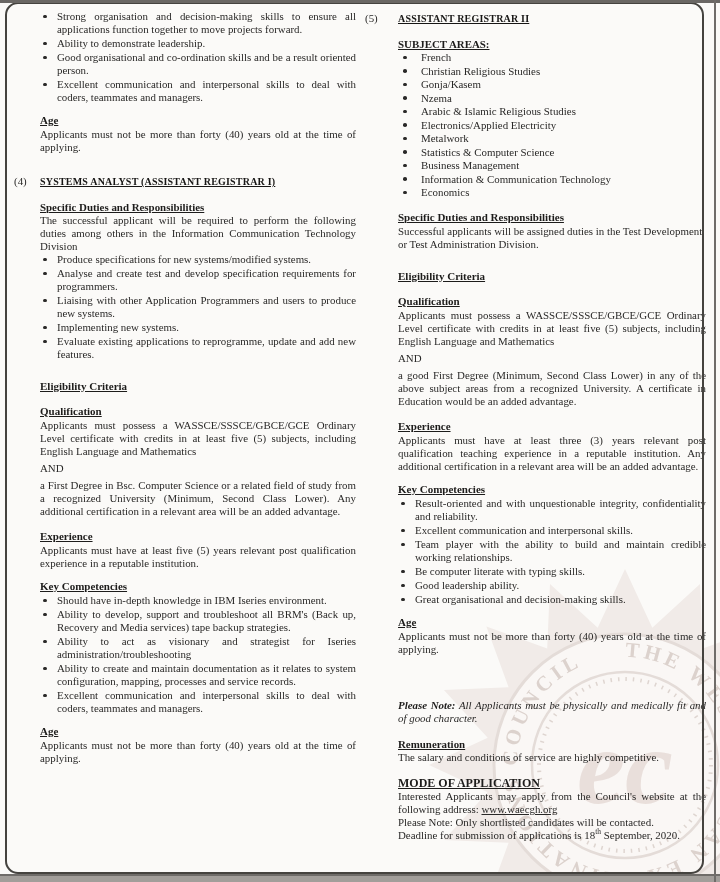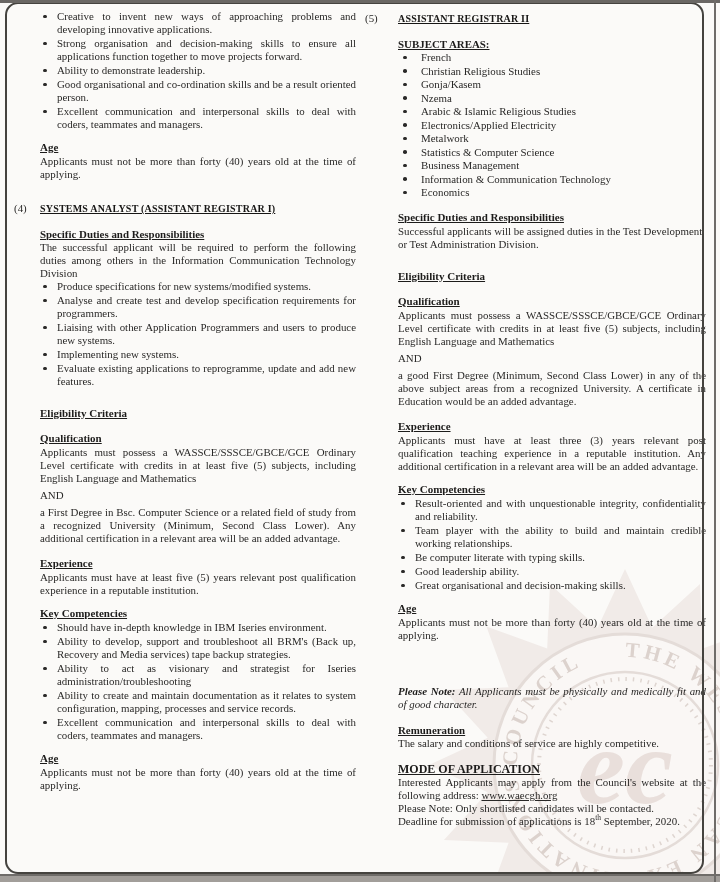--- a/index.html
+++ b/index.html
@@ -61,21 +61,20 @@
       <text font-size="21" letter-spacing="4" fill="#dcd2cd" font-family="Liberation Serif, DejaVu Serif, serif" font-weight="700">
         <textPath href="#wmring">THE WEST AFRICAN EXAMINATIONS COUNCIL</textPath>
       </text>
       <text x="200" y="238" text-anchor="middle" font-size="108" font-style="italic" font-weight="700" fill="#e9dfdb" font-family="Liberation Serif, DejaVu Serif, serif">ec</text>
     </svg>
   </div>
 
   <div class="col col-left">
 
     <ul class="just">
-      <li>Creative to invent new ways of approaching problems and developing innovative applications.</li>
       <li>Strong organisation and decision-making skills to ensure all applications function together to move projects forward.</li>
       <li>Ability to demonstrate leadership.</li>
       <li>Good organisational and co-ordination skills and be a result oriented person.</li>
       <li>Excellent communication and interpersonal skills to deal with coders, teammates and managers.</li>
     </ul>
 
     <div class="h sub-tight">Age</div>
     <p class="just">Applicants must not be more than forty (40) years old at the time of applying.</p>
 
     <div class="job-head">
@@ -147,20 +146,21 @@
     <p class="just">Applicants must possess a WASSCE/SSSCE/GBCE/GCE Ordinary Level certificate with credits in at least five (5) subjects, including English Language and Mathematics</p>
     <p class="and">AND</p>
     <p class="just">a good First Degree (Minimum, Second Class Lower) in any of the above subject areas from a recognized University. A certificate in Education would be an added advantage.</p>
 
     <div class="h sub">Experience</div>
     <p class="just">Applicants must have at least three (3) years relevant post qualification teaching experience in a reputable institution. Any additional certification in a relevant area will be an added advantage.</p>
 
     <div class="h sub-tight">Key Competencies</div>
     <ul class="just">
       <li>Result-oriented and with unquestionable integrity, confidentiality and reliability.</li>
+      <li>Excellent communication and interpersonal skills.</li>
       <li>Team player with the ability to build and maintain credible working relationships.</li>
       <li>Be computer literate with typing skills.</li>
       <li>Good leadership ability.</li>
       <li>Great organisational and decision-making skills.</li>
     </ul>
 
     <div class="h sub-tight">Age</div>
     <p class="just">Applicants must not be more than forty (40) years old at the time of applying.</p>
 
     <p class="gap-note just"><b>Please Note:</b> <span>All Applicants must be physically and medically fit and of good character.</span></p>

